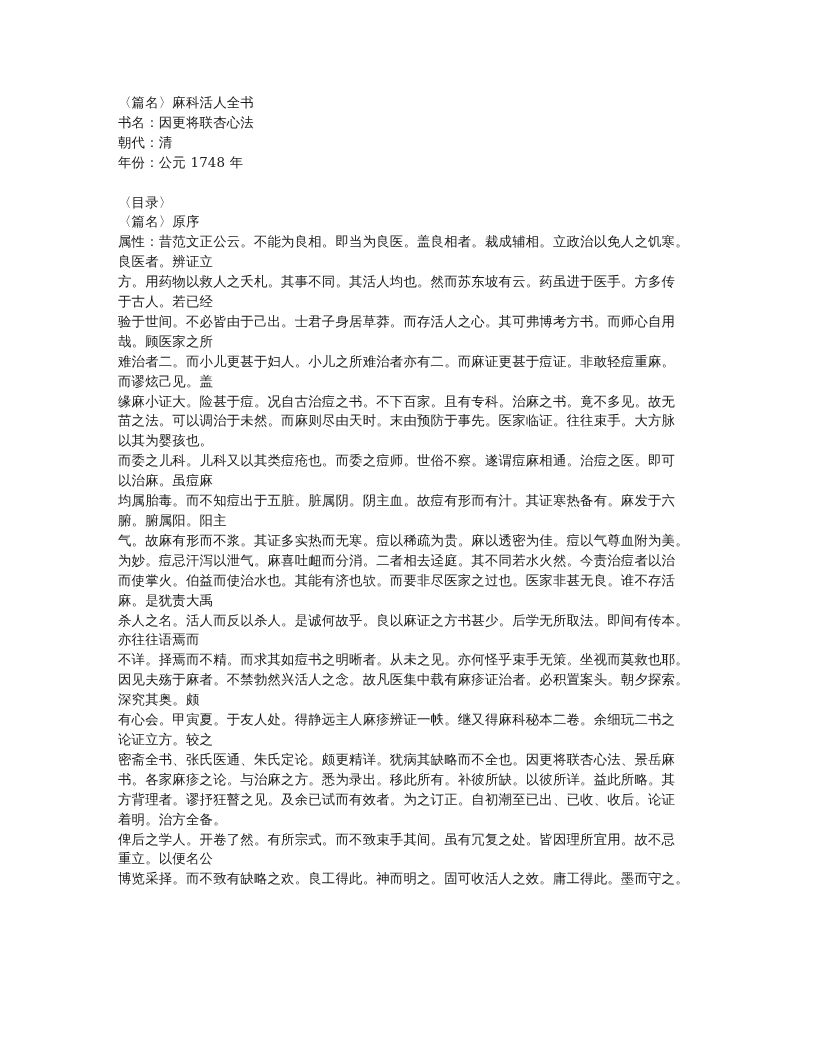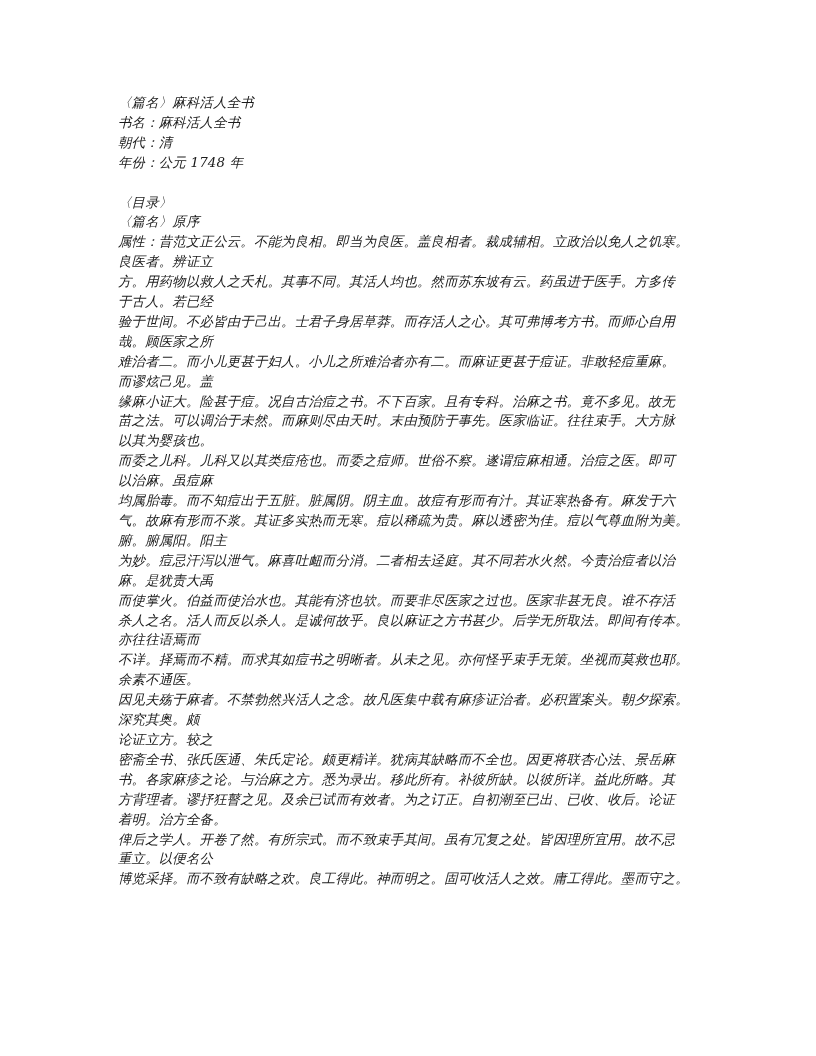--- a/index.html
+++ b/index.html
@@ -20,32 +20,31 @@
       left: 118px;
       top: 93px;
       width: 594px;
       font-size: 13.4px;
       line-height: 19.9px;
     }
     .line {
       display: block;
       white-space: nowrap;
       letter-spacing: 0.2px;
-      font-style: italic;
     }
     .blank {
       height: 19.9px;
     }
   </style>
 </head>
 <body>
 
 <div class="page">
   <span class="line">〈篇名〉麻科活人全书</span>
-  <span class="line">书名：麻科活人全书</span>
+  <span class="line">书名：因更将联杏心法</span>
   <span class="line">朝代：清</span>
   <span class="line">年份：公元 1748 年</span>
   <div class="blank"></div>
   <span class="line">〈目录〉</span>
   <span class="line">〈篇名〉原序</span>
 
   <div>
     <span class="line">属性：昔范文正公云。不能为良相。即当为良医。盖良相者。裁成辅相。立政治以免人之饥寒。</span>
     <span class="line">良医者。辨证立</span>
     <span class="line">方。用药物以救人之夭札。其事不同。其活人均也。然而苏东坡有云。药虽进于医手。方多传</span>
@@ -53,31 +52,31 @@
     <span class="line">验于世间。不必皆由于己出。士君子身居草莽。而存活人之心。其可弗博考方书。而师心自用</span>
     <span class="line">哉。顾医家之所</span>
     <span class="line">难治者二。而小儿更甚于妇人。小儿之所难治者亦有二。而麻证更甚于痘证。非敢轻痘重麻。</span>
     <span class="line">而谬炫己见。盖</span>
     <span class="line">缘麻小证大。险甚于痘。况自古治痘之书。不下百家。且有专科。治麻之书。竟不多见。故无</span>
     <span class="line">苗之法。可以调治于未然。而麻则尽由天时。末由预防于事先。医家临证。往往束手。大方脉</span>
     <span class="line">以其为婴孩也。</span>
     <span class="line">而委之儿科。儿科又以其类痘疮也。而委之痘师。世俗不察。遂谓痘麻相通。治痘之医。即可</span>
     <span class="line">以治麻。虽痘麻</span>
     <span class="line">均属胎毒。而不知痘出于五脏。脏属阴。阴主血。故痘有形而有汁。其证寒热备有。麻发于六</span>
+    <span class="line">腑。腑属阳。阳主</span>
     <span class="line">气。故麻有形而不浆。其证多实热而无寒。痘以稀疏为贵。麻以透密为佳。痘以气尊血附为美。</span>
-    <span class="line">腑。腑属阳。阳主</span>
     <span class="line">为妙。痘忌汗泻以泄气。麻喜吐衄而分消。二者相去迳庭。其不同若水火然。今责治痘者以治</span>
+    <span class="line">而使掌火。伯益而使治水也。其能有济也欤。而要非尽医家之过也。医家非甚无良。谁不存活</span>
     <span class="line">麻。是犹责大禹</span>
-    <span class="line">而使掌火。伯益而使治水也。其能有济也欤。而要非尽医家之过也。医家非甚无良。谁不存活</span>
     <span class="line">杀人之名。活人而反以杀人。是诚何故乎。良以麻证之方书甚少。后学无所取法。即间有传本。</span>
     <span class="line">亦往往语焉而</span>
     <span class="line">不详。择焉而不精。而求其如痘书之明晰者。从未之见。亦何怪乎束手无策。坐视而莫救也耶。</span>
-    <span class="line">余素不通医。</span>
     <span class="line">因见夫殇于麻者。不禁勃然兴活人之念。故凡医集中载有麻疹证治者。必积置案头。朝夕探索。</span>
     <span class="line">深究其奥。颇</span>
+    <span class="line">有心会。甲寅夏。于友人处。得静远主人麻疹辨证一帙。继又得麻科秘本二卷。余细玩二书之</span>
     <span class="line">论证立方。较之</span>
     <span class="line">密斋全书、张氏医通、朱氏定论。颇更精详。犹病其缺略而不全也。因更将联杏心法、景岳麻</span>
     <span class="line">书。各家麻疹之论。与治麻之方。悉为录出。移此所有。补彼所缺。以彼所详。益此所略。其</span>
     <span class="line">方背理者。谬抒狂瞽之见。及余已试而有效者。为之订正。自初潮至已出、已收、收后。论证</span>
     <span class="line">着明。治方全备。</span>
     <span class="line">俾后之学人。开卷了然。有所宗式。而不致束手其间。虽有冗复之处。皆因理所宜用。故不忌</span>
     <span class="line">重立。以便名公</span>
     <span class="line">博览采择。而不致有缺略之欢。良工得此。神而明之。固可收活人之效。庸工得此。墨而守之。</span>
   </div>
 </div>

